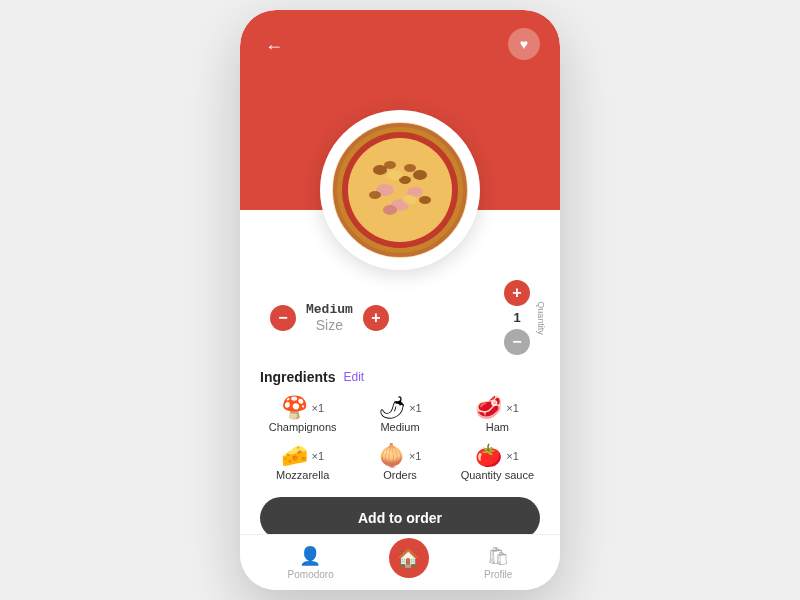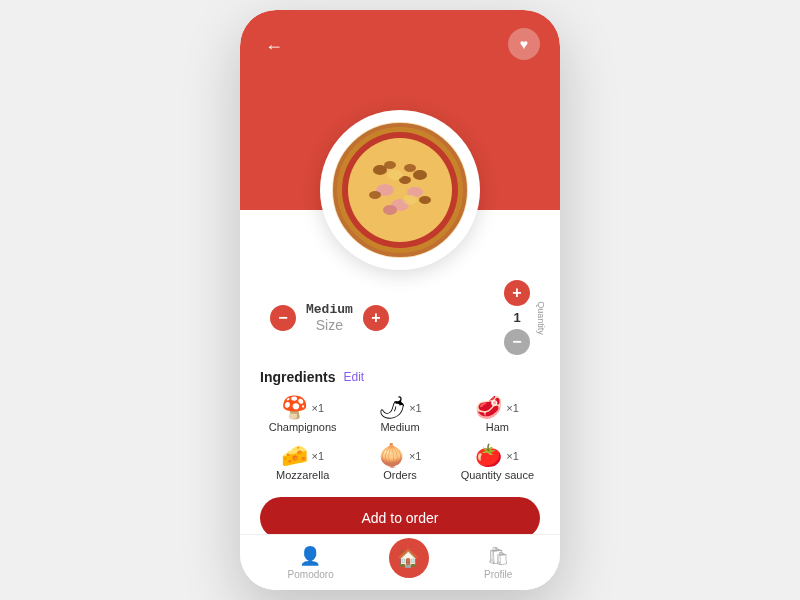--- a/index.html
+++ b/index.html
@@ -203,27 +203,27 @@
       font-size: 11px;
       color: #555;
     }
     .ingredient-name {
       font-size: 11px;
       color: #333;
       text-align: center;
     }
     
     .add-btn {
-      background: #b91c1c;
+      background: #404040;
       color: white;
       border: none;
       border-radius: 25px;
       padding: 13px 20px;
       font-size: 14px;
-      font-weight: 400;
+      font-weight: 700;
       cursor: pointer;
       width: 100%;
       margin-bottom: 8px;
     }
     
     .bottom-nav {
       display: flex;
       justify-content: space-around;
       align-items: center;
       padding: 10px 20px;

